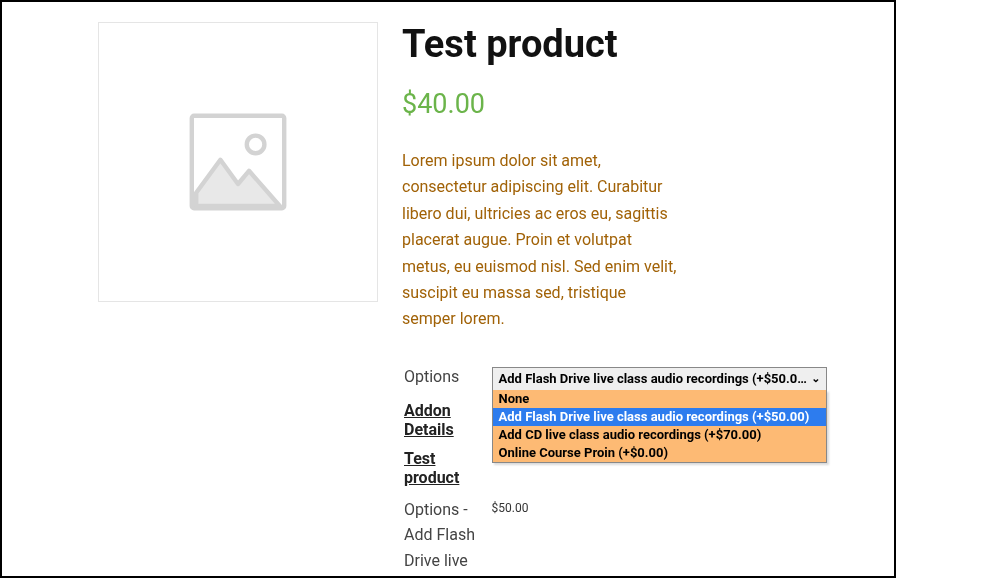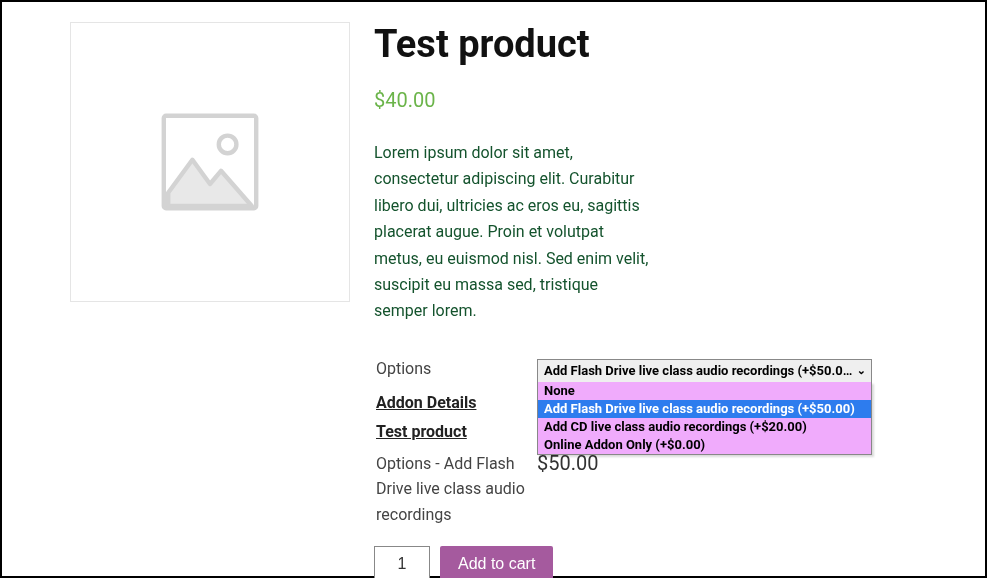--- a/index.html
+++ b/index.html
@@ -6,24 +6,24 @@
       box-sizing: border-box;
       margin: 0;
       padding: 0;
     }
     body {
       font-family: -apple-system, BlinkMacSystemFont, "Segoe UI", Roboto, Helvetica, Arial, sans-serif;
       background: #fff;
       color: #333;
     }
     .page {
-      width: 987px;
+      width: 896px;
       height: 578px;
       border: 2px solid #000;
-      padding: 20px 68px;
+      padding: 20px 96px;
       position: relative;
     }
     .product-row {
       display: flex;
       gap: 24px;
     }
     .product-image {
       width: 280px;
       height: 280px;
       border: 1px solid #e5e5e5;
@@ -41,28 +41,28 @@
       flex: 1;
       min-width: 0;
     }
     .product-title {
       font-size: 38px;
       font-weight: 700;
       color: #111;
       margin-bottom: 22px;
     }
     .product-price {
-      font-size: 20px;
+      font-size: 27px;
       color: #6bb44a;
       margin-bottom: 28px;
     }
     .product-description {
       font-size: 16px;
       line-height: 1.65;
-      color: #14532d;
+      color: #a16207;
       margin-bottom: 28px;
       max-width: 280px;
     }
     .addon-table {
       width: 100%;
       max-width: 500px;
     }
     .addon-table td {
       padding: 4px 0;
       vertical-align: top;
@@ -80,21 +80,21 @@
       font-weight: 700;
       color: #222;
       text-decoration: underline;
     }
     .options-selected-text {
       font-size: 16px;
       color: #444;
       line-height: 1.6;
     }
     .subtotal-price, .addon-price {
-      font-size: 20px;
+      font-size: 12px;
       color: #333;
     }
     .subtotal-price {
       font-weight: 700;
     }
     .select-wrapper {
       position: relative;
       width: 335px;
       font-weight: bold;
     }
@@ -119,21 +119,21 @@
       top: 50%;
       transform: translateY(-50%);
       font-size: 11px;
       color: #000;
     }
     .select-dropdown {
       position: absolute;
       left: 0;
       top: 23px;
       width: 100%;
-      background: #f0abfc;
+      background: #fdba74;
       font-size: 13px;
       z-index: 5;
       border: 1px solid #888;
       border-top: none;
       box-shadow: 2px 2px 2px rgba(0,0,0,0.15);
     }
     .select-option {
       padding: 1px 6px;
       color: #000;
       white-space: nowrap;
@@ -198,22 +198,22 @@
           </td>
           <td>
             <div class="select-wrapper">
               <div class="select-display">
                 <span>Add Flash Drive live class audio recordings (+$50.00)</span>
                 <span class="select-caret">⌄</span>
               </div>
               <div class="select-dropdown">
                 <div class="select-option">None</div>
                 <div class="select-option highlighted">Add Flash Drive live class audio recordings (+$50.00)</div>
-                <div class="select-option">Add CD live class audio recordings (+$20.00)</div>
-                <div class="select-option">Online Addon Only (+$0.00)</div>
+                <div class="select-option">Add CD live class audio recordings (+$70.00)</div>
+                <div class="select-option">Online Course Proin (+$0.00)</div>
               </div>
             </div>
           </td>
         </tr>
         <tr>
           <td class="label-col bold">Addon Details</td>
           <td></td>
         </tr>
         <tr>
           <td class="label-col bold">Test product</td>

